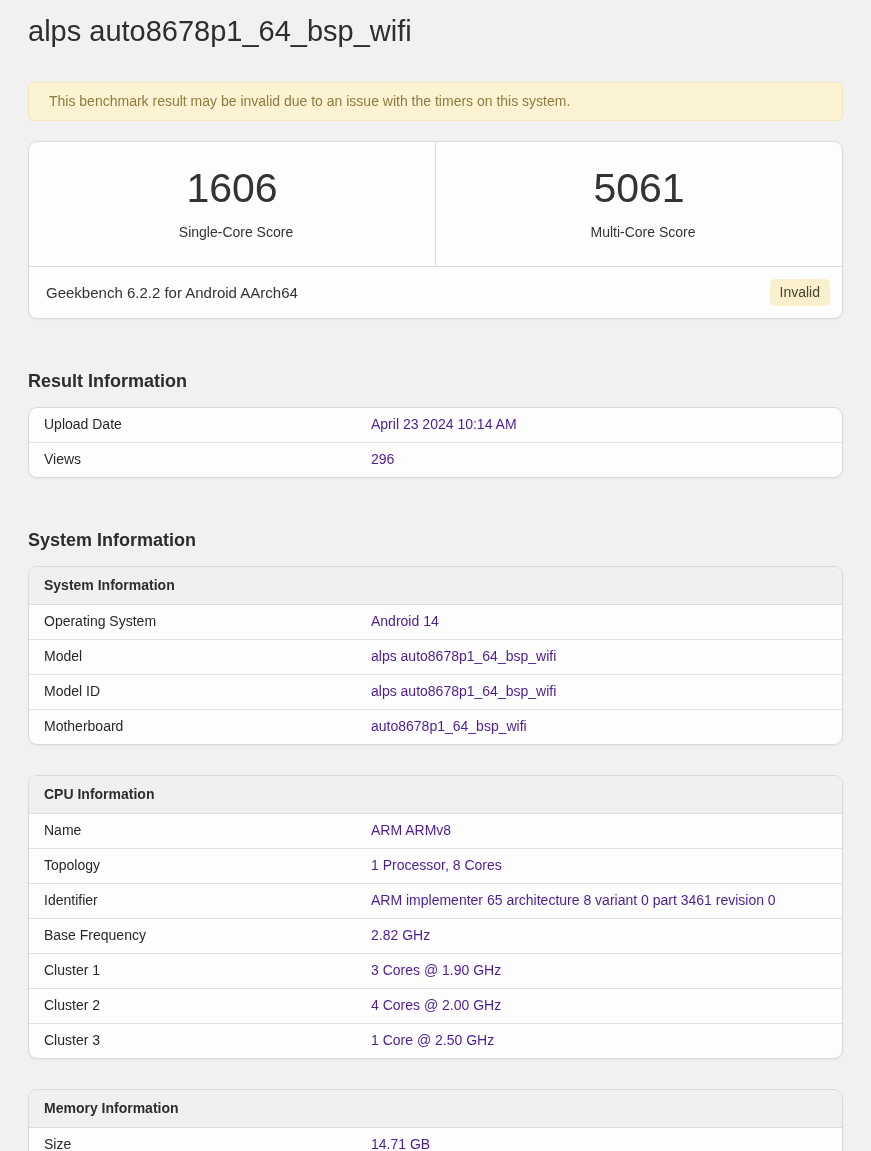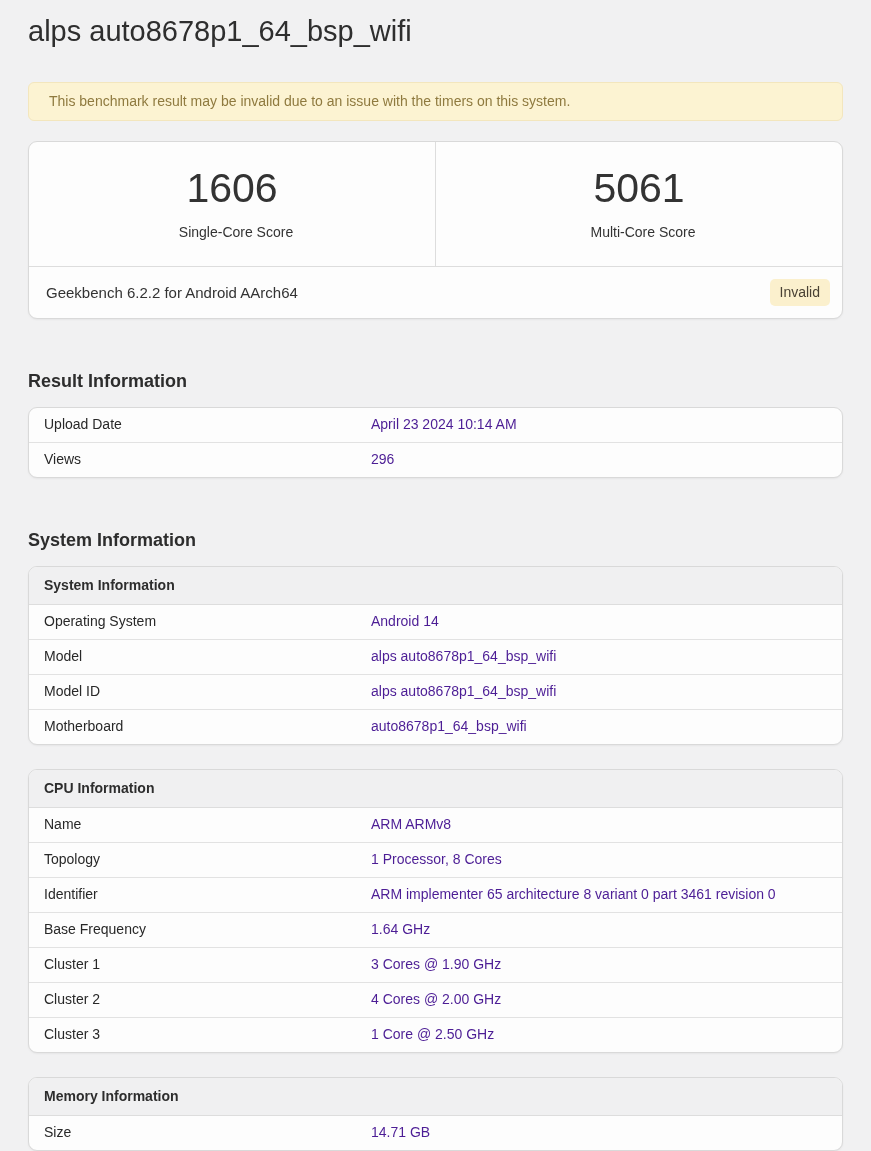--- a/index.html
+++ b/index.html
@@ -76,21 +76,21 @@
     border-radius: 5px;
   }
 
   h2.section-heading {
     margin-top: 52px;
     margin-bottom: 15px;
     font-size: 18px;
     font-weight: 700;
     color: #2d2d2d;
   }
-  .info-card { margin-bottom: 24px; }
+  .info-card { margin-bottom: 30px; }
   .thead {
     background: #f0f0f1;
     border-bottom: 1px solid #ddd;
     padding: 10px 15px;
     font-size: 14px;
     font-weight: 700;
     color: #2d2d2d;
     line-height: 17px;
   }
   .trow {
@@ -176,21 +176,21 @@
     <div class="trow">
       <span class="tlabel">Topology</span>
       <span class="tvalue">1 Processor, 8 Cores</span>
     </div>
     <div class="trow">
       <span class="tlabel">Identifier</span>
       <span class="tvalue">ARM implementer 65 architecture 8 variant 0 part 3461 revision 0</span>
     </div>
     <div class="trow">
       <span class="tlabel">Base Frequency</span>
-      <span class="tvalue">1.64 GHz</span>
+      <span class="tvalue">2.82 GHz</span>
     </div>
     <div class="trow">
       <span class="tlabel">Cluster 1</span>
       <span class="tvalue">3 Cores @ 1.90 GHz</span>
     </div>
     <div class="trow">
       <span class="tlabel">Cluster 2</span>
       <span class="tvalue">4 Cores @ 2.00 GHz</span>
     </div>
     <div class="trow">

